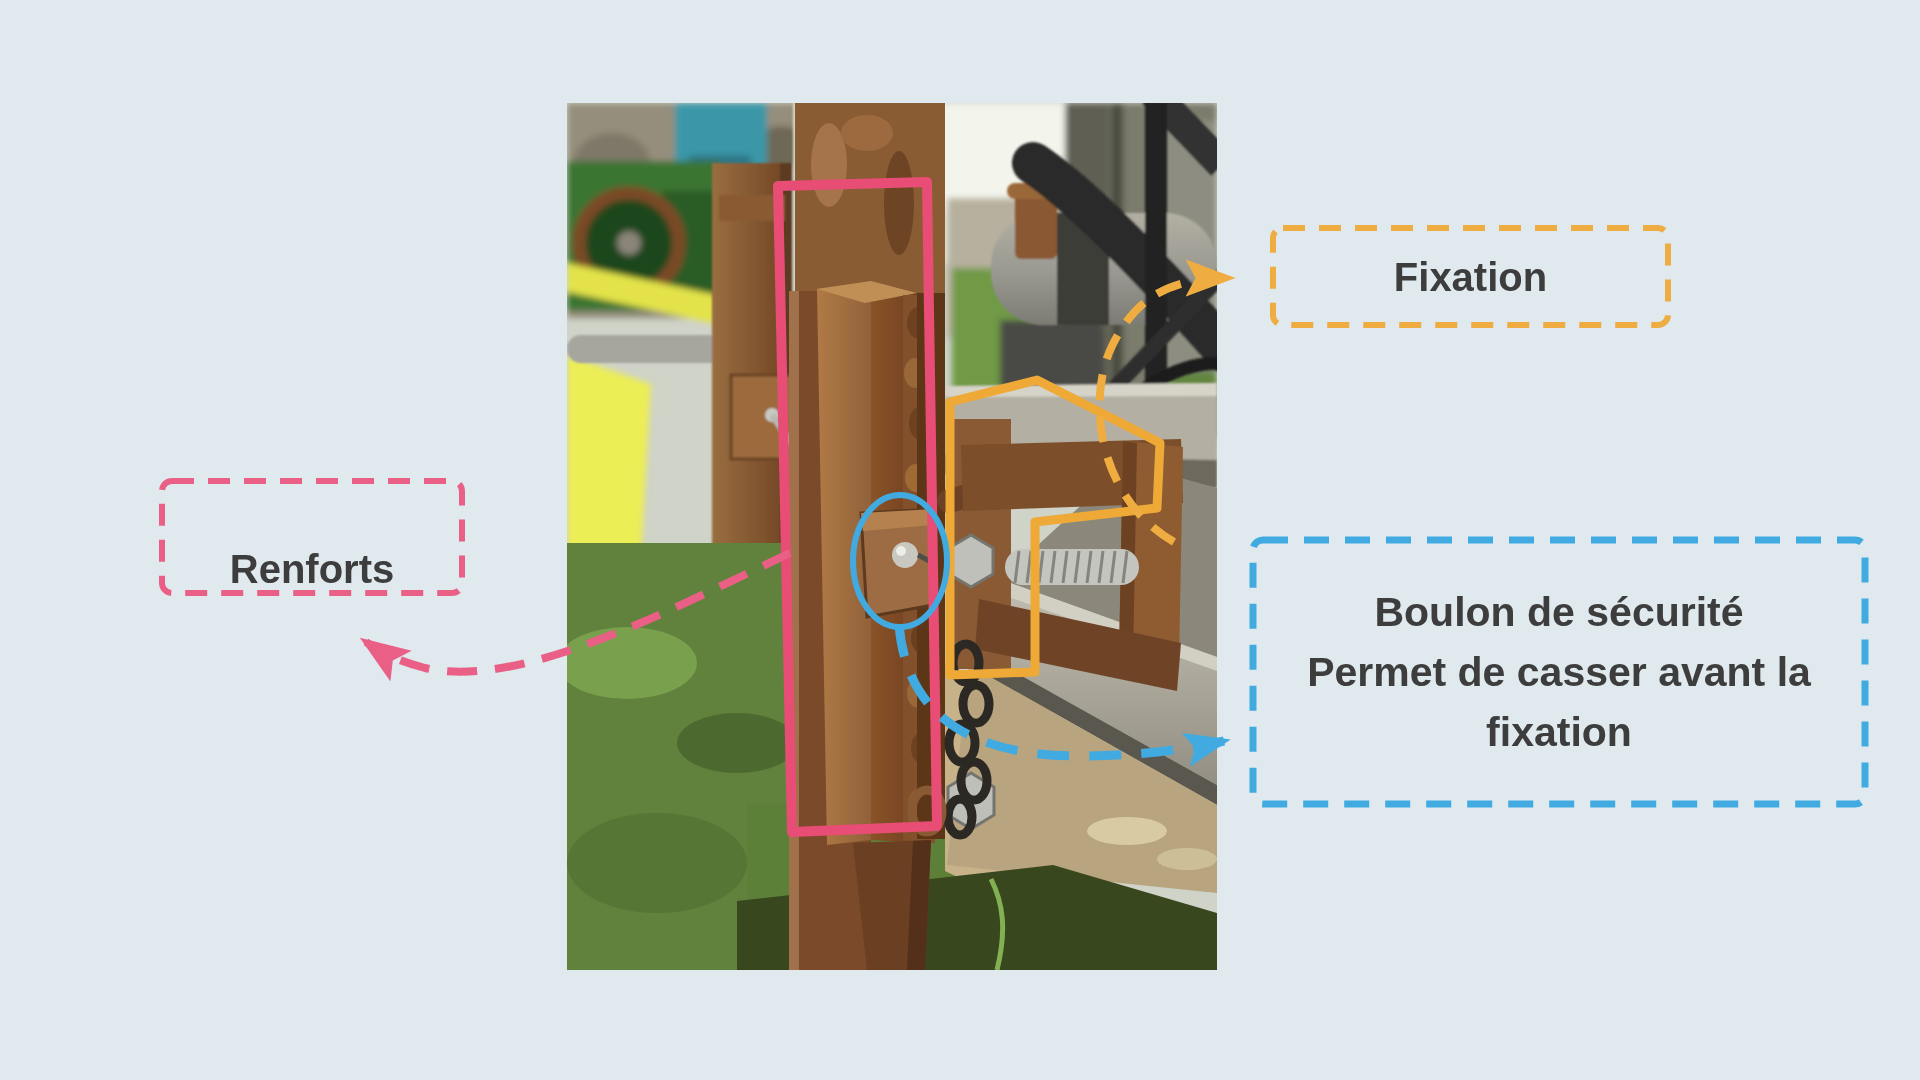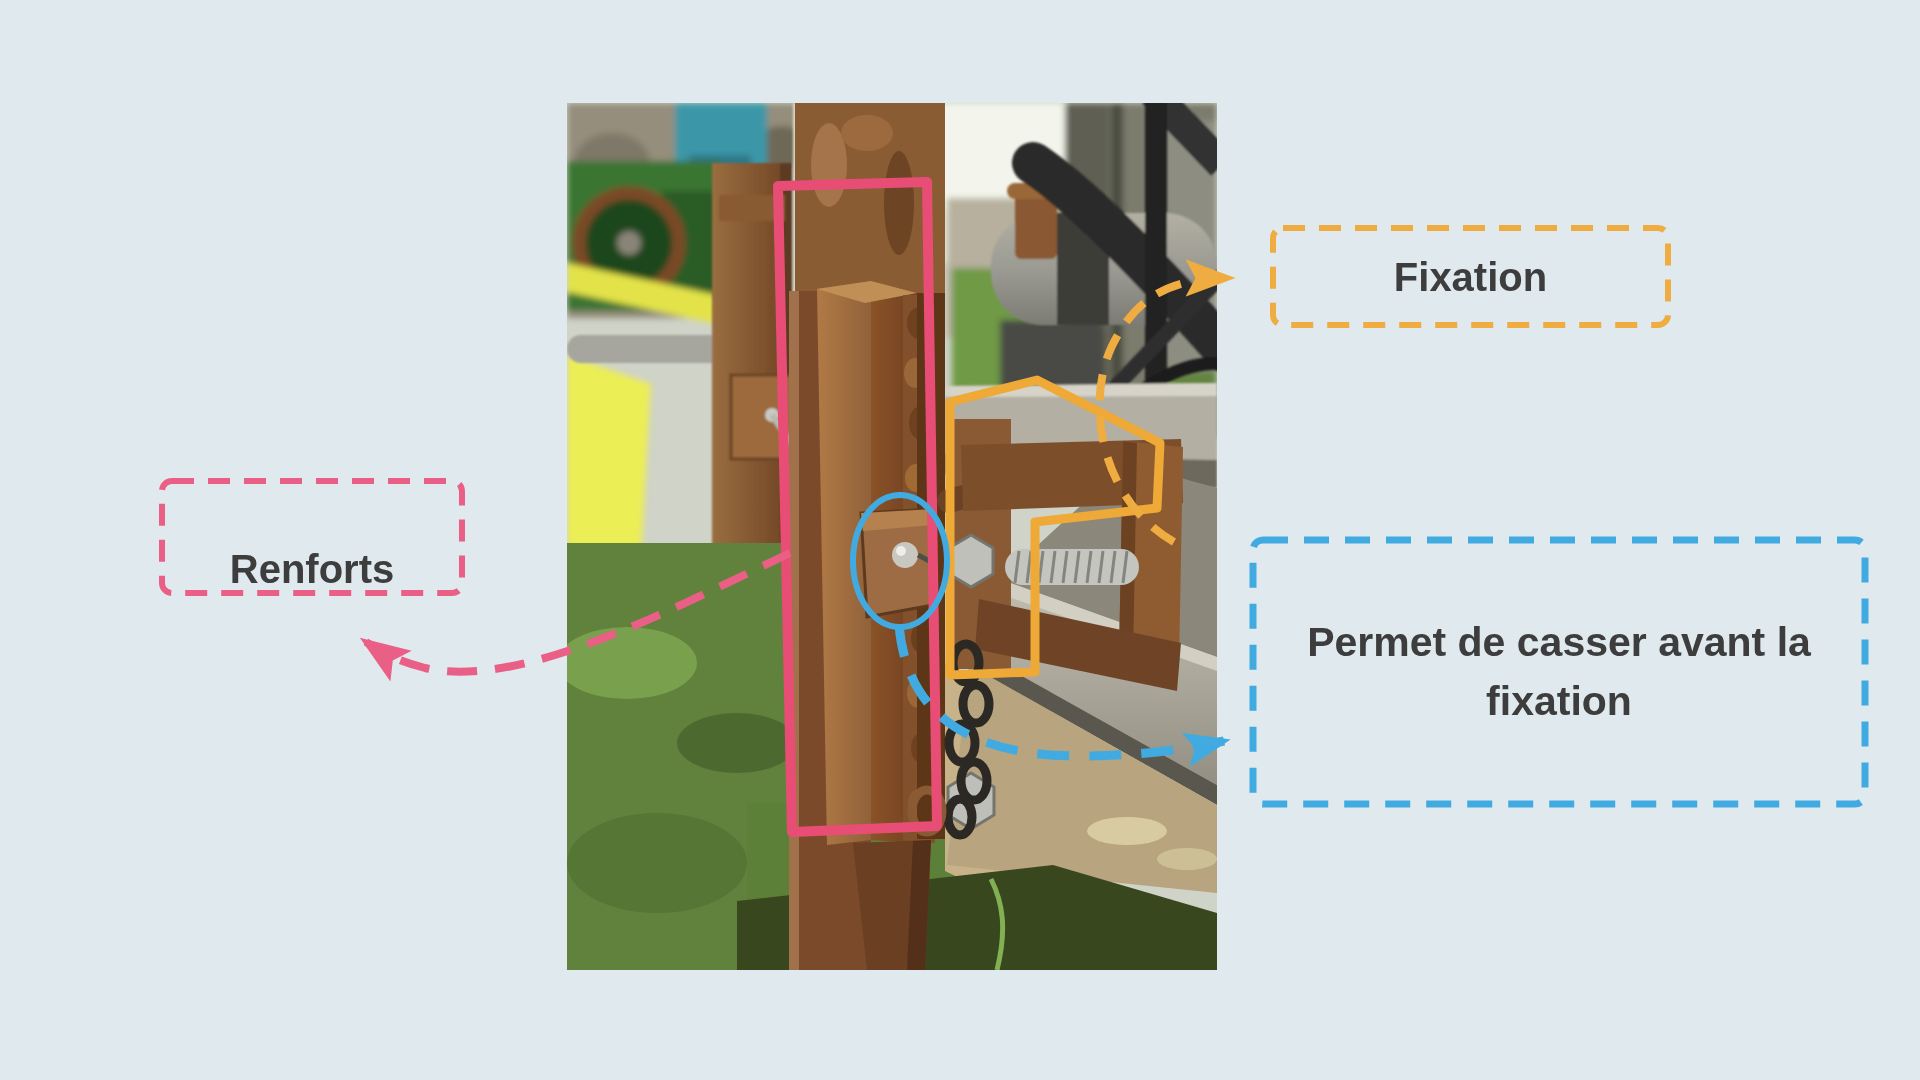--- a/index.html
+++ b/index.html
@@ -251,16 +251,17 @@
 
   <div class="label-box" id="renforts-box">
     <span class="big">Renforts</span>
   </div>
 
   <div class="label-box" id="fixation-box">
     <span class="big">Fixation</span>
   </div>
 
   <div class="label-box" id="boulon-box">
+    <span class="title">Boulon de sécurité</span>
     <span class="desc">Permet de casser avant la fixation</span>
   </div>
 
 </div>
 
 </body></html>

